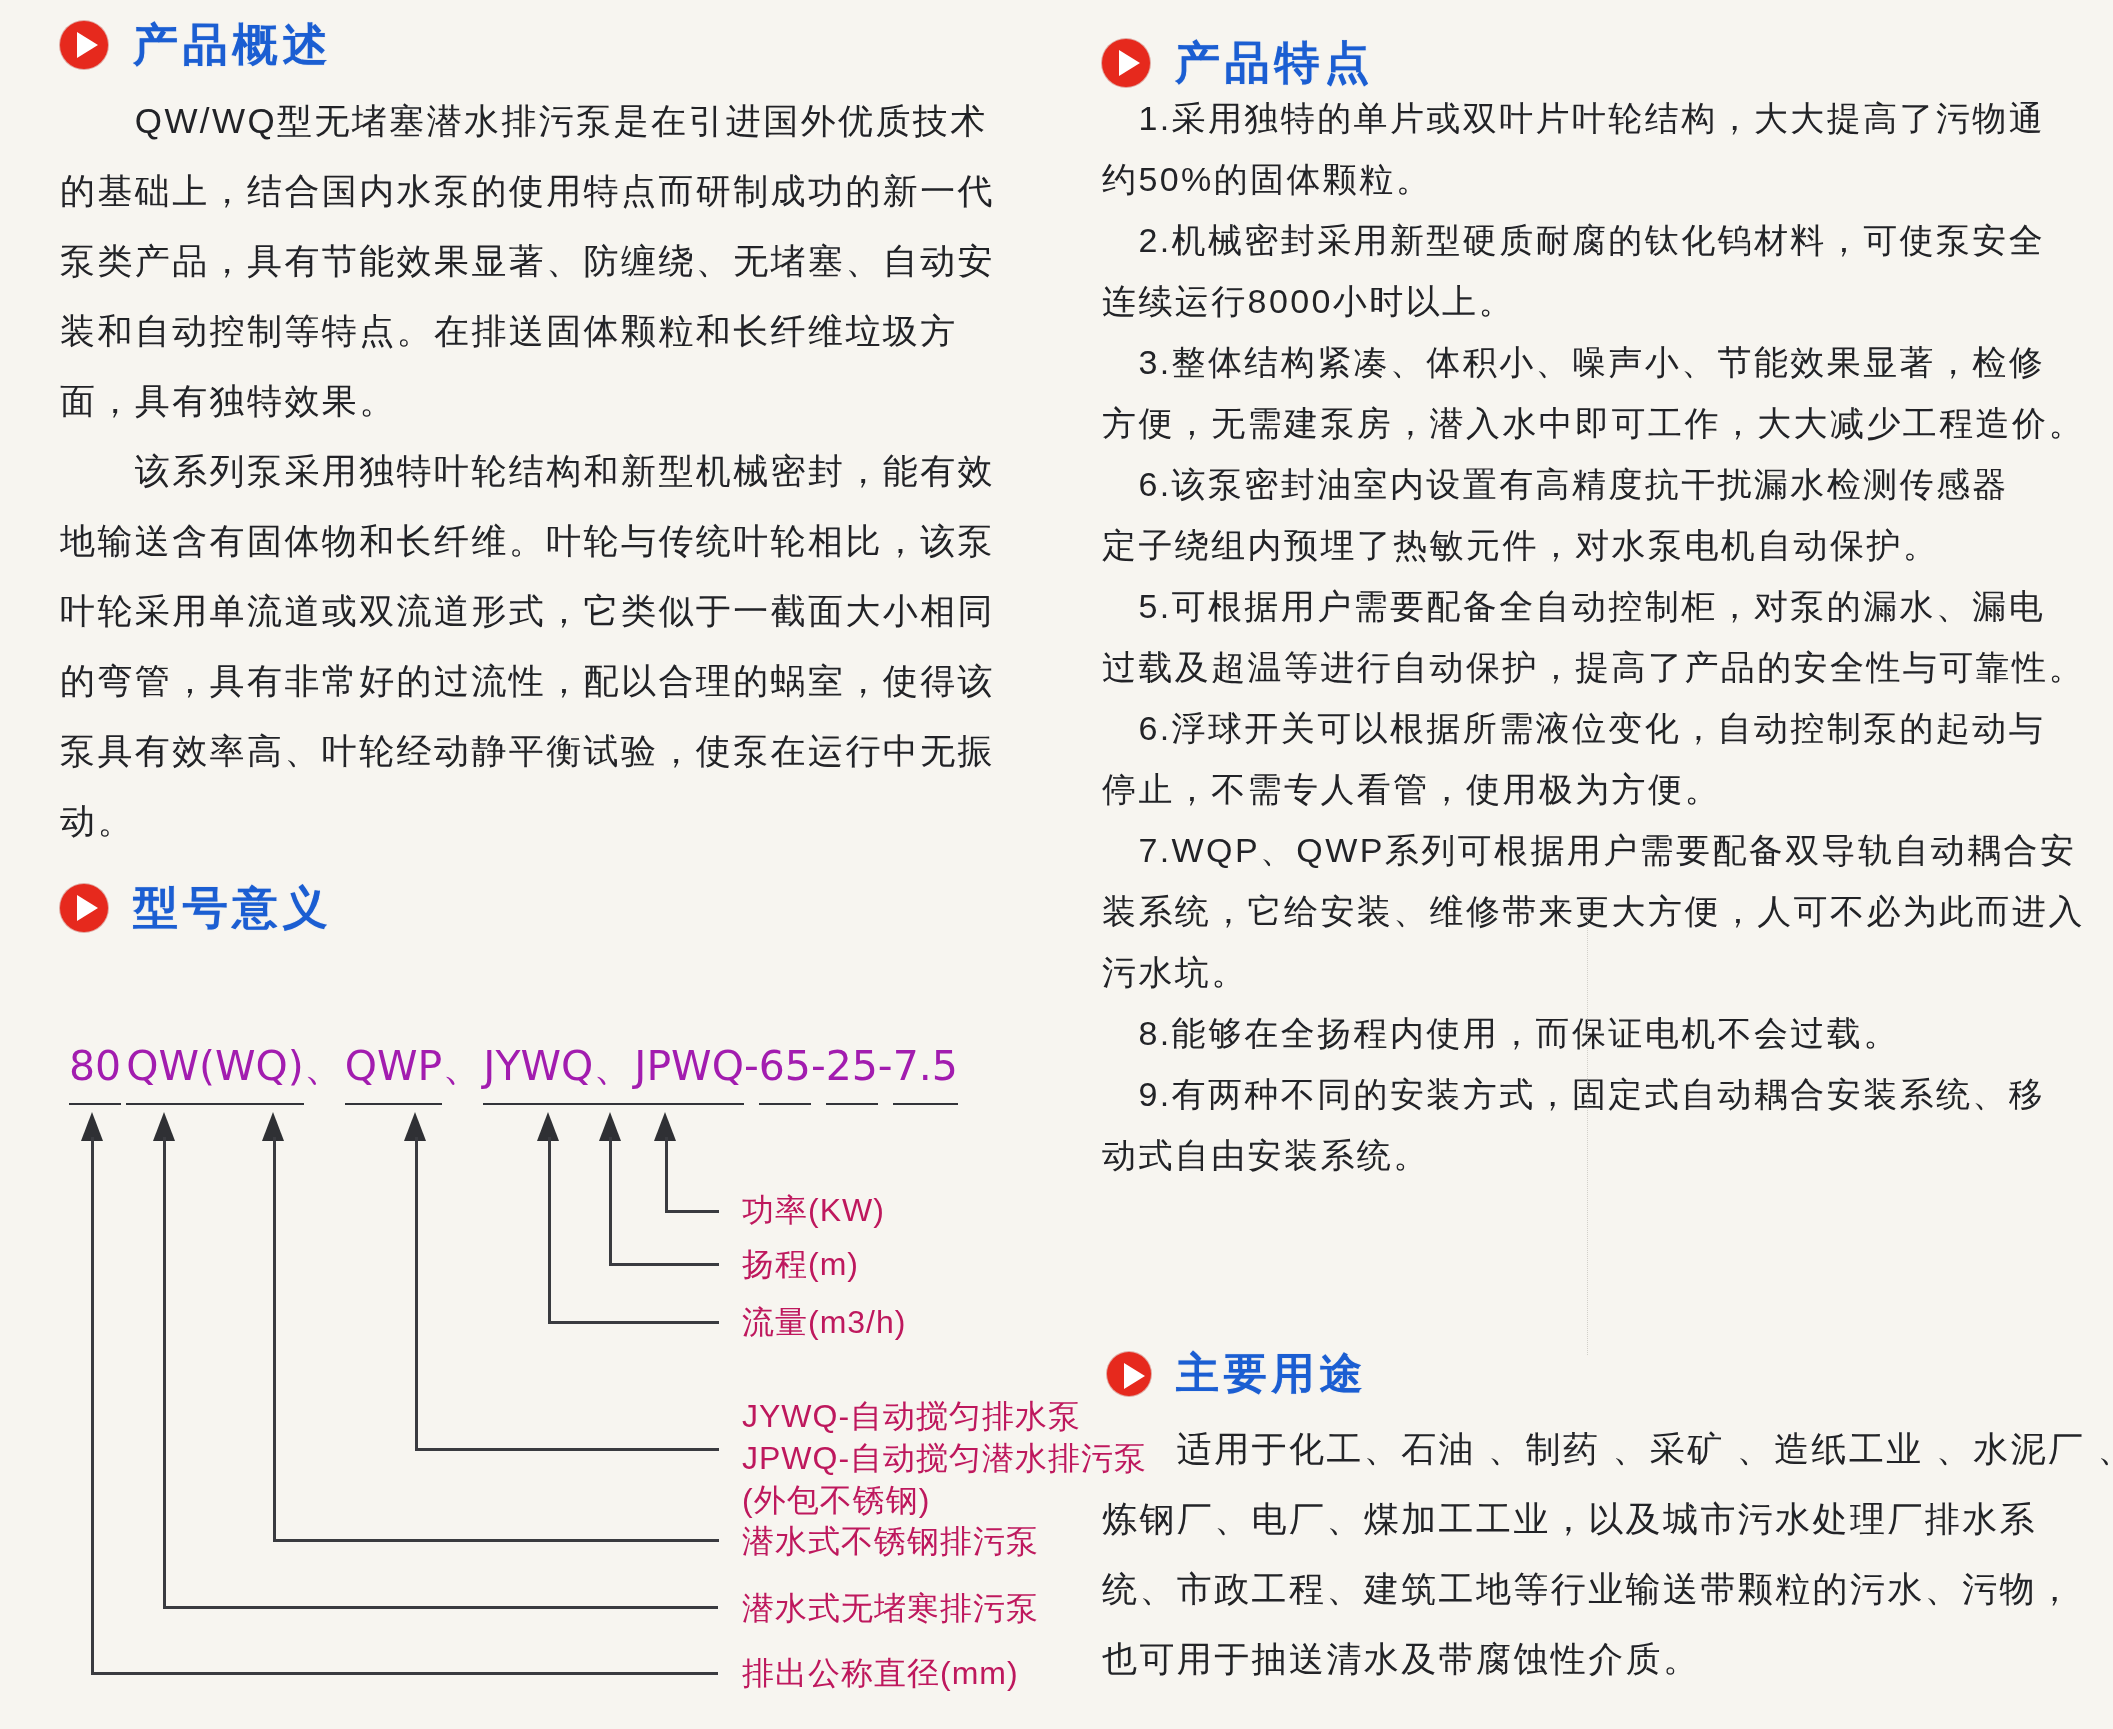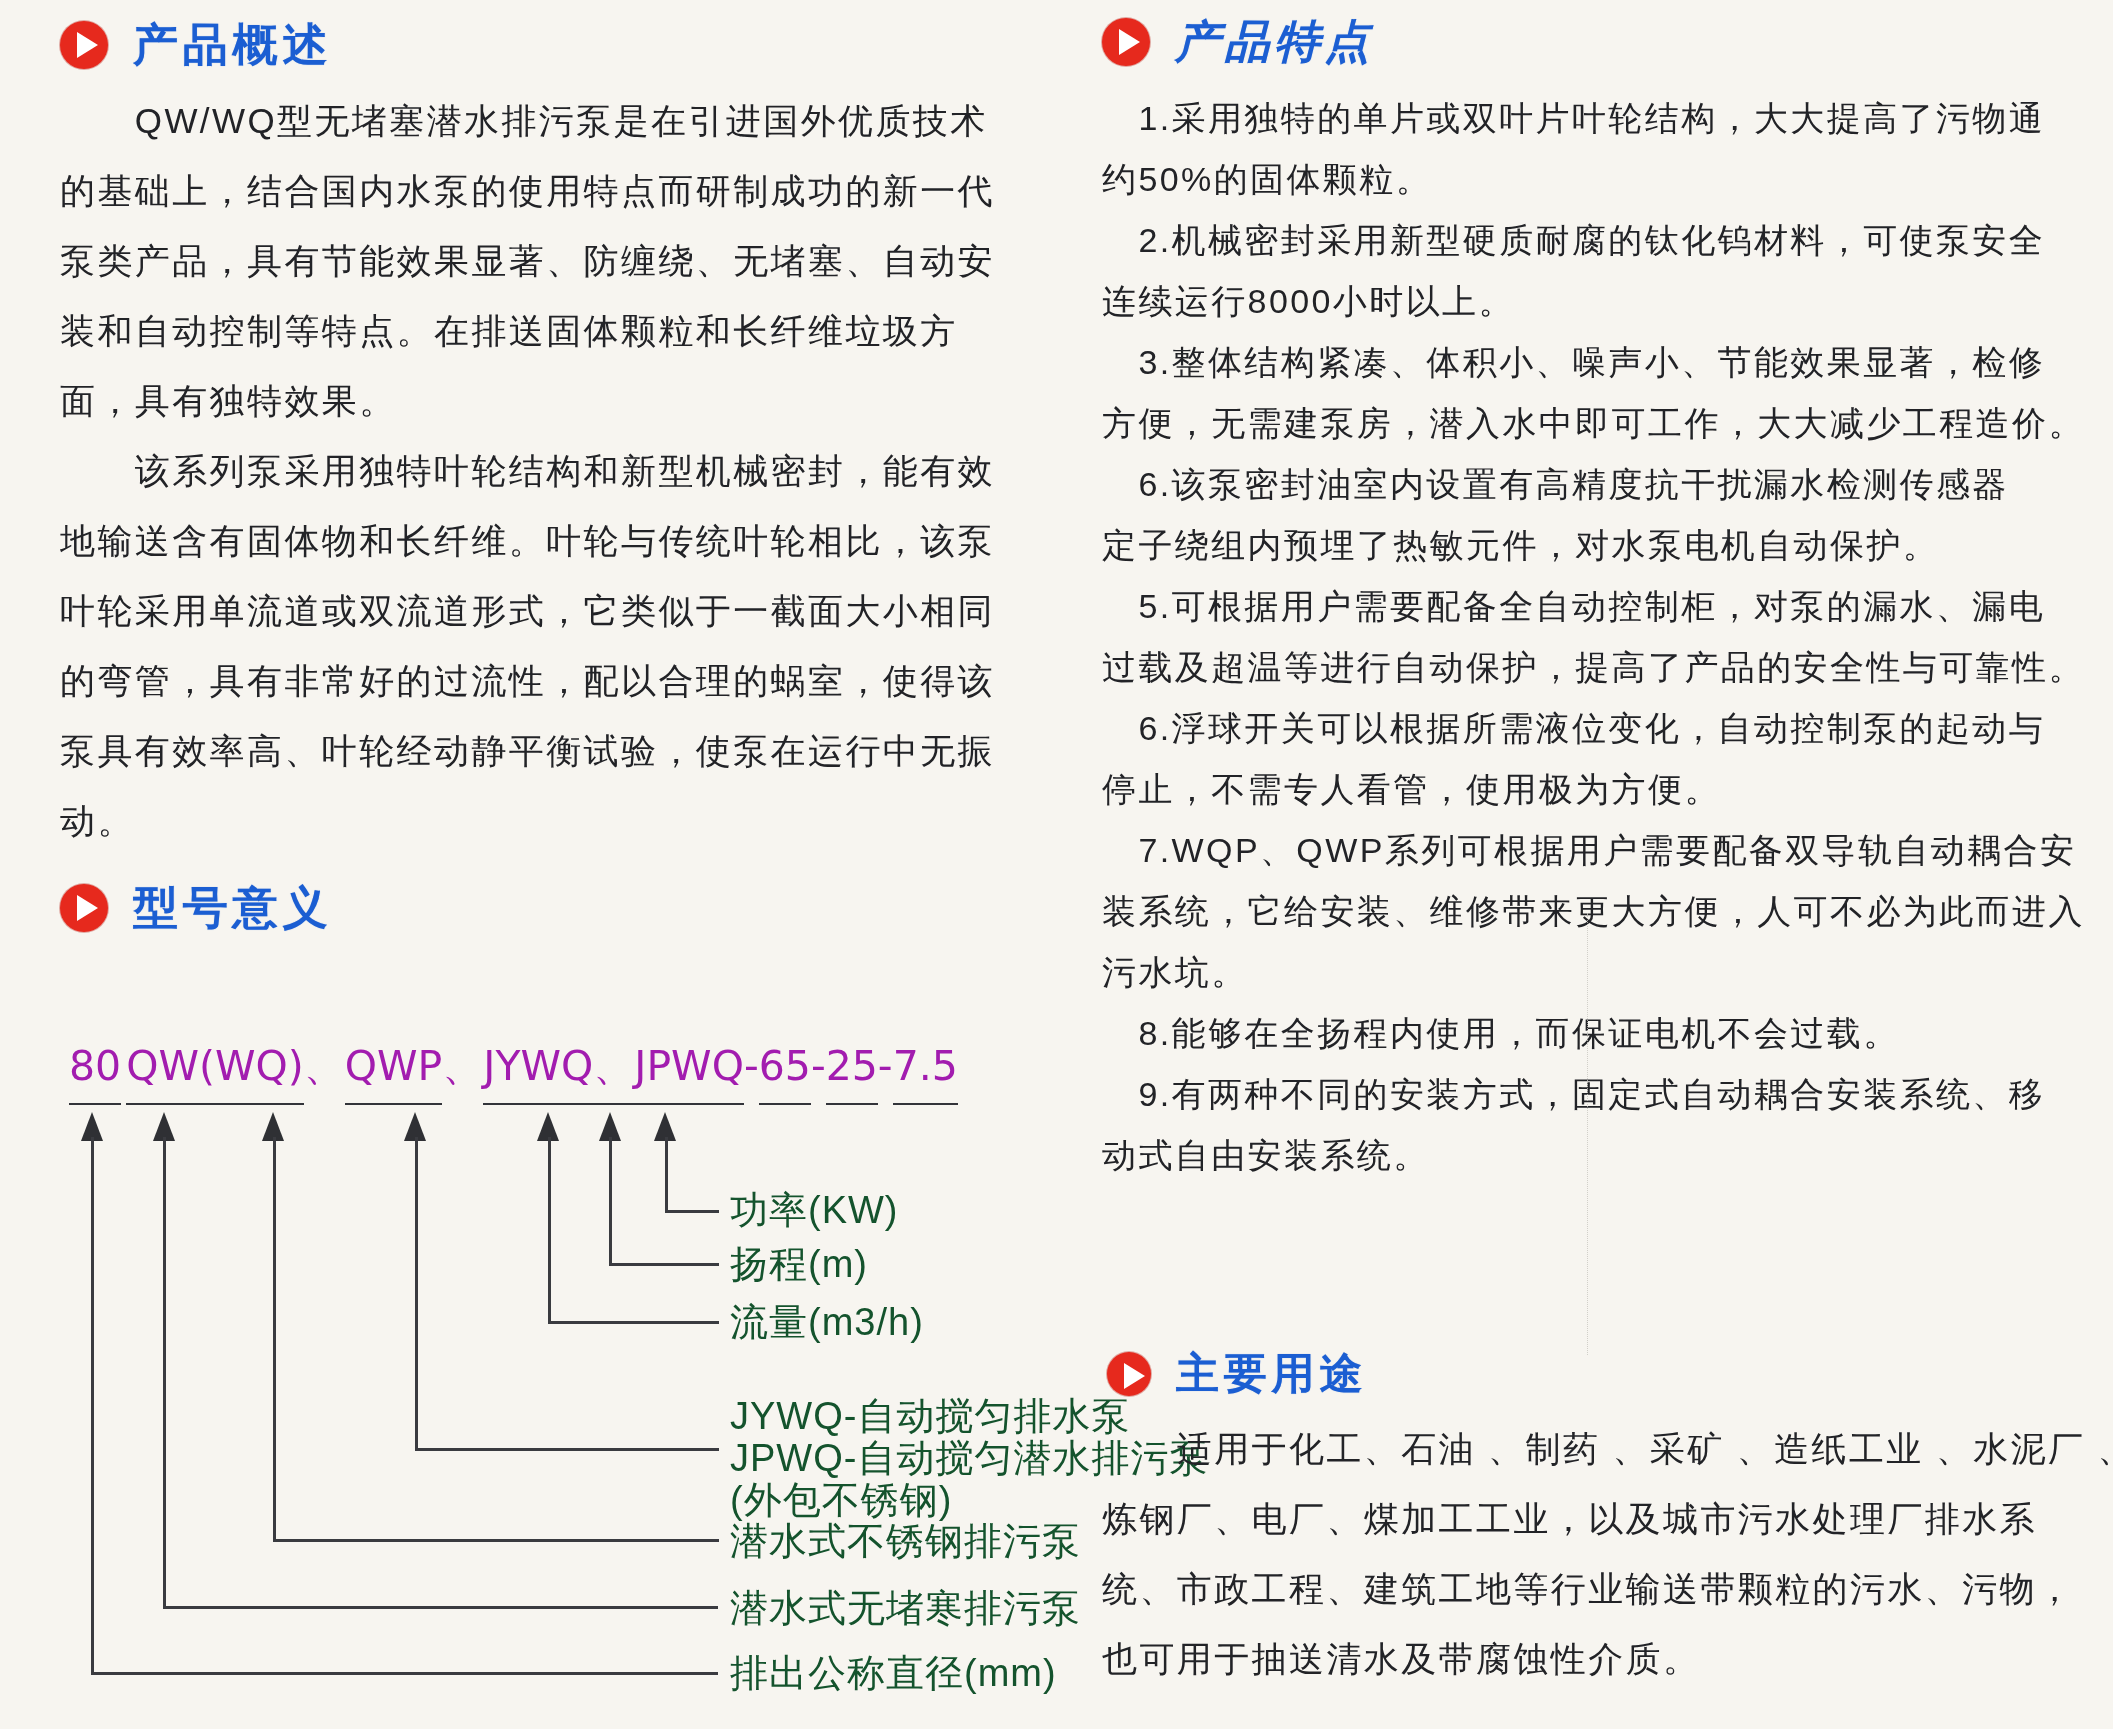--- a/index.html
+++ b/index.html
@@ -52,22 +52,22 @@
   
   .vline{position:absolute;width:2.9px;background:#3a3b40;}
   .hline{position:absolute;height:2.9px;background:#3a3b40;}
   .arrow-up{
     position:absolute;width:0;height:0;
     border-left:11.5px solid transparent;
     border-right:11.5px solid transparent;
     border-bottom:29px solid #2f3034;
   }
   .callout-label{
-    position:absolute;font-size:38px;letter-spacing:1px;
-    white-space:nowrap;color:#14532d;line-height:42px;
+    position:absolute;font-size:32px;letter-spacing:1px;
+    white-space:nowrap;color:#be185d;line-height:42px;margin-left:12px;
   }
   .scan-dots{
     position:absolute;width:0;height:442px;
     border-left:1.9px dotted #c8c6c0;opacity:.8;
   }
 </style>
 </head>
 <body>
 
 <div class="page">
@@ -129,21 +129,21 @@
   <div class="callout-label" style="left:730px;top:1301px;">流量(m3/h)</div>
   <div class="callout-label" style="left:730px;top:1395px;">
     <div>JYWQ-自动搅匀排水泵</div>
     <div>JPWQ-自动搅匀潜水排污泵</div>
     <div>(外包不锈钢)</div>
   </div>
   <div class="callout-label" style="left:730px;top:1520px;">潜水式不锈钢排污泵</div>
   <div class="callout-label" style="left:730px;top:1587px;">潜水式无堵寒排污泵</div>
   <div class="callout-label" style="left:730px;top:1652px;">排出公称直径(mm)</div>
 
-  <div class="sec-header" style="left:1102px;top:12px;font-style:italic;">
+  <div class="sec-header" style="left:1102px;top:33px;">
     <span class="play-icon"></span>
     <span class="sec-title">产品特点</span>
   </div>
 
   <div class="textblock right-lines" style="left:1102px;top:88px;width:980px;">
     <div class="tline">　1.采用独特的单片或双叶片叶轮结构，大大提高了污物通</div>
     <div class="tline">约50%的固体颗粒。</div>
     <div class="tline">　2.机械密封采用新型硬质耐腐的钛化钨材料，可使泵安全</div>
     <div class="tline">连续运行8000小时以上。</div>
     <div class="tline">　3.整体结构紧凑、体积小、噪声小、节能效果显著，检修</div>

